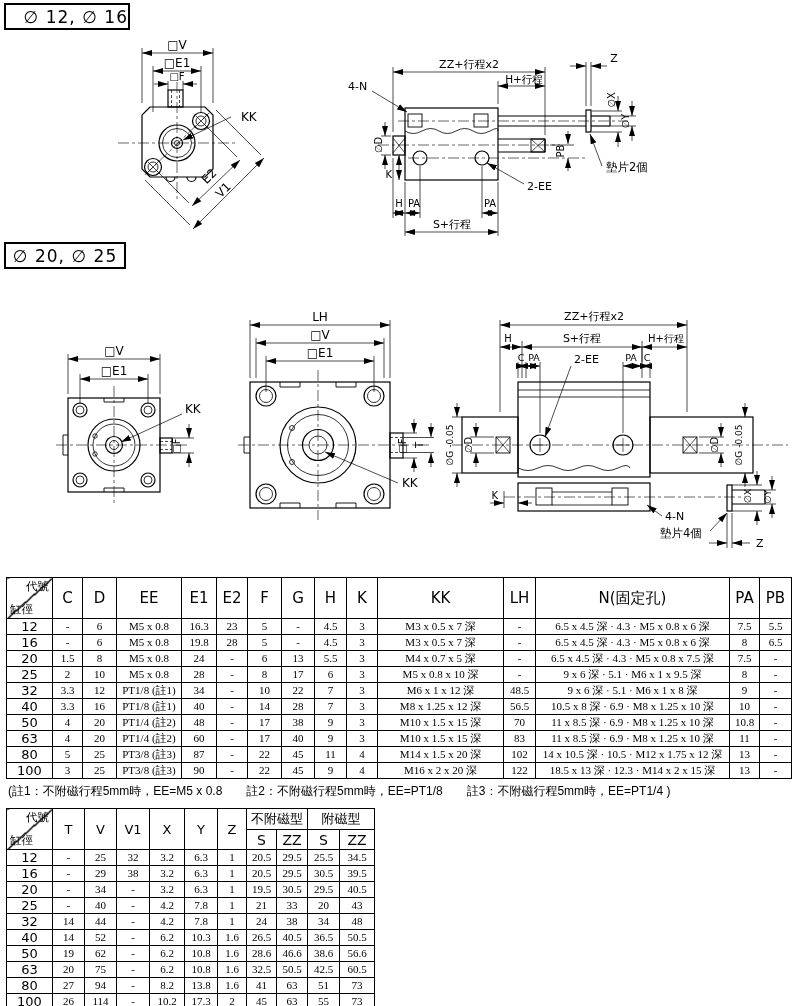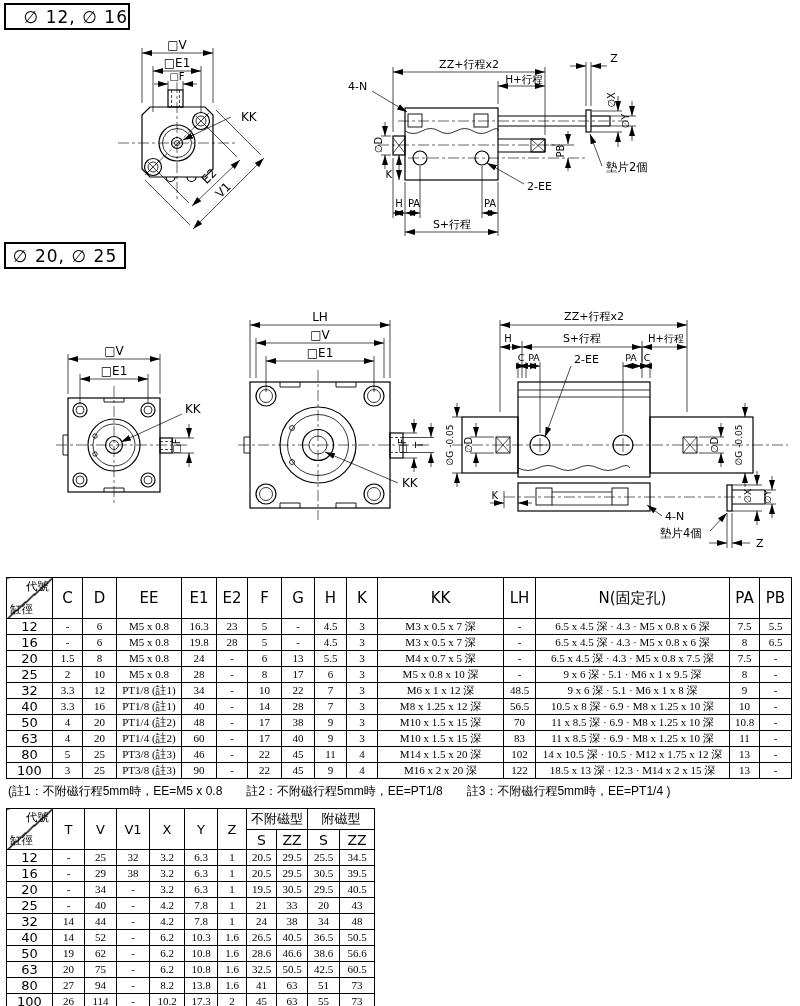--- a/index.html
+++ b/index.html
@@ -583,21 +583,21 @@
           <td>83</td>
           <td>11 x 8.5 深 · 6.9 · M8 x 1.25 x 10 深</td>
           <td>11</td>
           <td>-</td>
         </tr>
         <tr>
           <td>80</td>
           <td>5</td>
           <td>25</td>
           <td>PT3/8 (註3)</td>
-          <td>46</td>
+          <td>87</td>
           <td>-</td>
           <td>22</td>
           <td>45</td>
           <td>11</td>
           <td>4</td>
           <td>M14 x 1.5 x 20 深</td>
           <td>102</td>
           <td>14 x 10.5 深 · 10.5 · M12 x 1.75 x 12 深</td>
           <td>13</td>
           <td>-</td>

